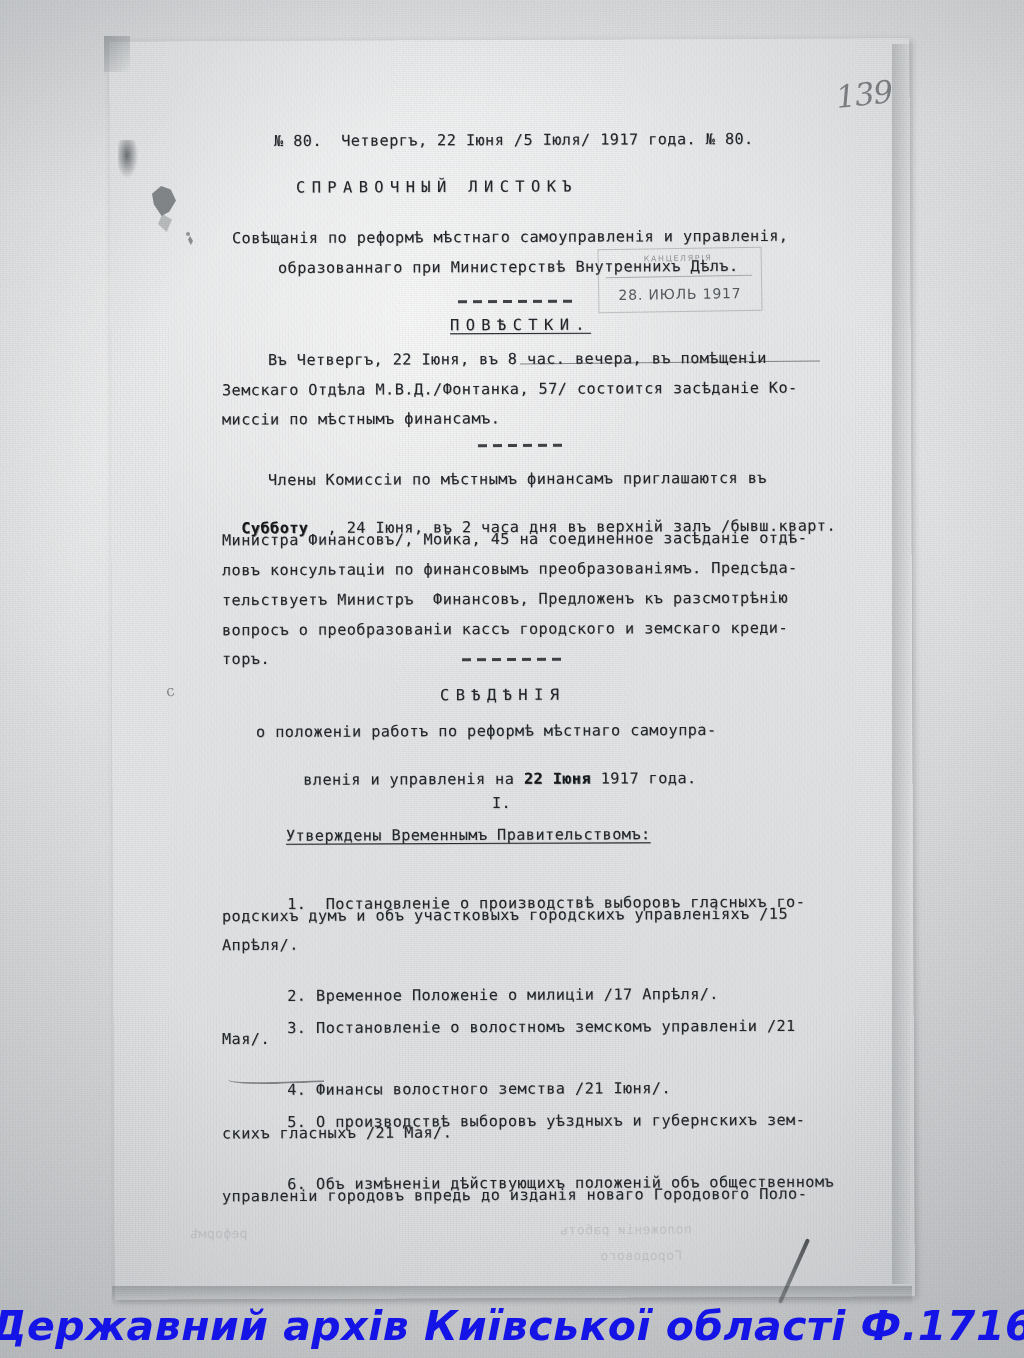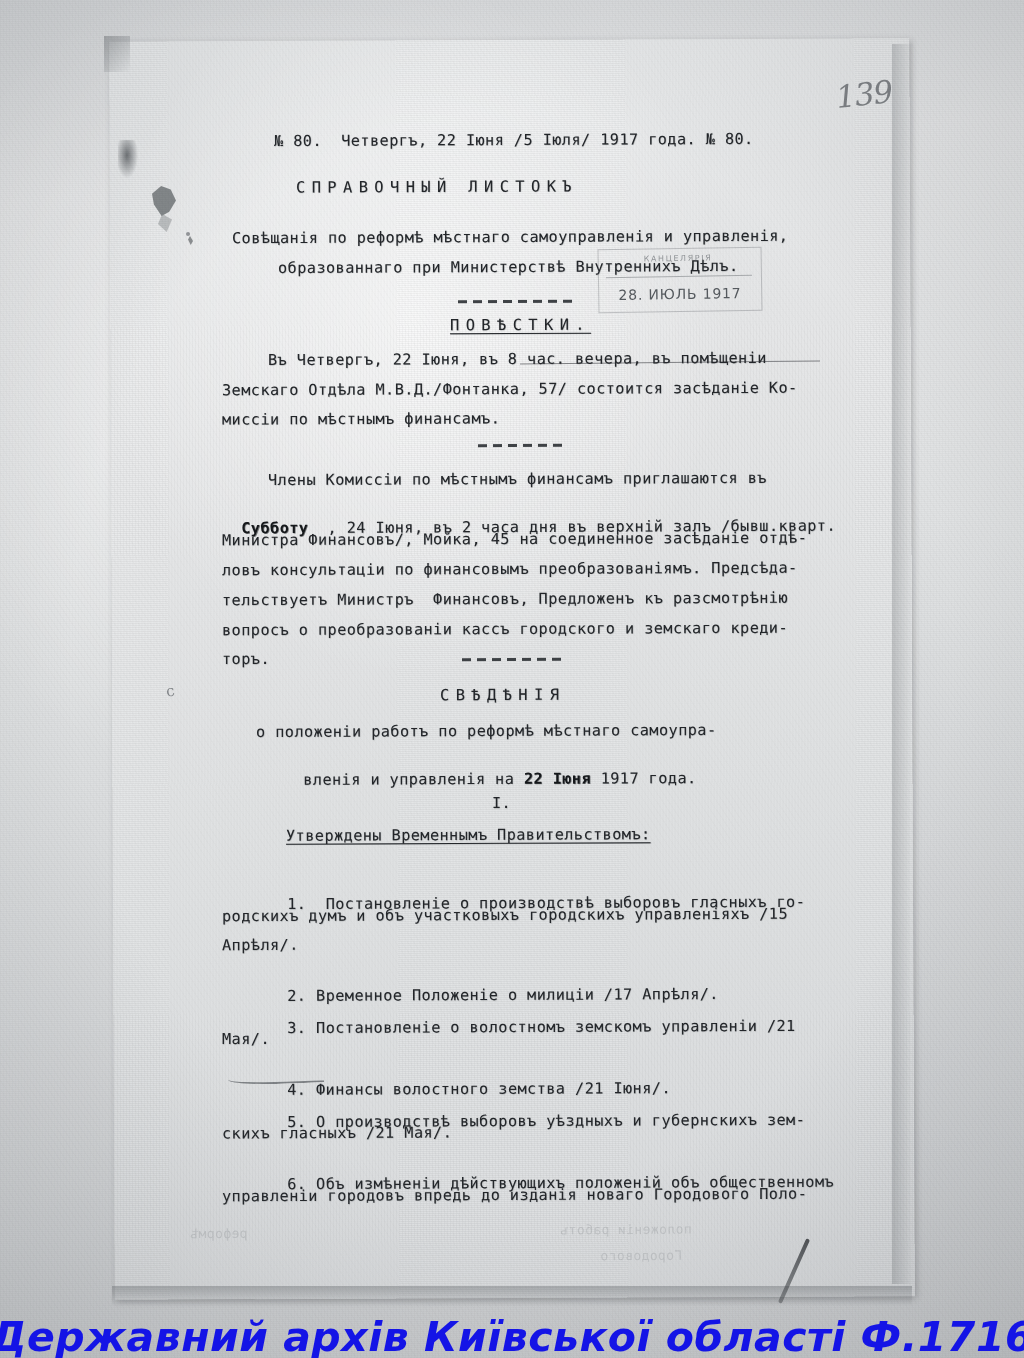--- a/index.html
+++ b/index.html
@@ -281,21 +281,21 @@
   }
 
   
   #watermark {
     position: absolute;
     left: 0;
     top: 1294px;
     width: 1024px;
     height: 64px;
     display: flex;
-    align-items: flex-end;
+    align-items: center;
     justify-content: center;
   }
   #watermark-text {
     font-family: "DejaVu Sans", sans-serif;
     font-style: italic;
     font-weight: bold;
     font-size: 41px;
     color: #1414e6;
     letter-spacing: 0.5px;
     white-space: pre;

